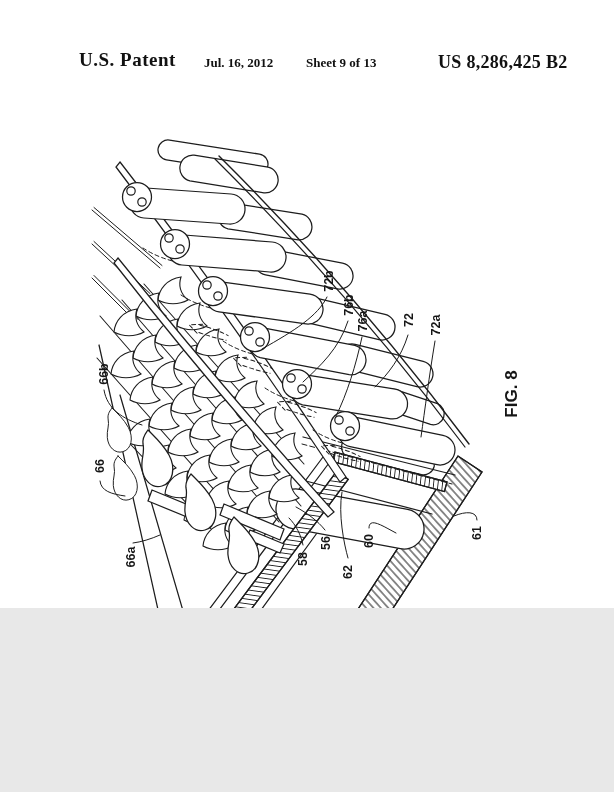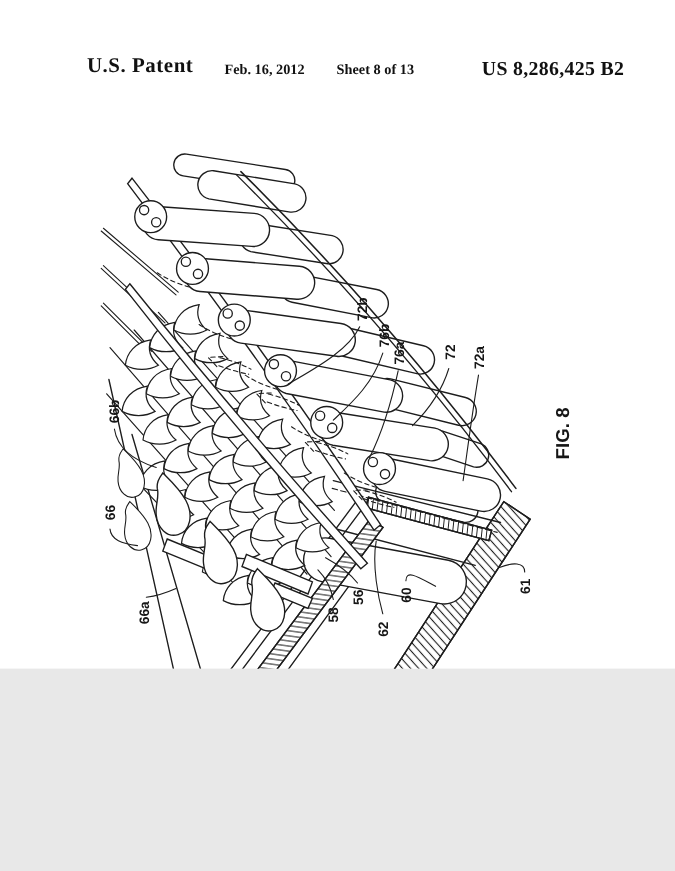--- a/index.html
+++ b/index.html
@@ -17,22 +17,22 @@
   .fig-label{
     font-family:"Liberation Sans",sans-serif;
     font-weight:bold;fill:#161616;
   }
 </style>
 </head>
 <body>
 
 <div class="page">
   <div class="hdr h-title">U.S. Patent</div>
-  <div class="hdr h-date">Feb. 16, 2012</div>
-  <div class="hdr h-sheet">Sheet 8 of 13</div>
+  <div class="hdr h-date">Jul. 16, 2012</div>
+  <div class="hdr h-sheet">Sheet 9 of 13</div>
   <div class="hdr h-patno">US 8,286,425 B2</div>
 
   <svg class="fig" width="614" height="792" viewBox="0 0 614 792">
     <defs>
       <pattern id="h58" width="4.6" height="4.6" patternUnits="userSpaceOnUse" patternTransform="rotate(8)">
         <path d="M0,2.3 H4.6" stroke="#1d1d1d" stroke-width="0.9"></path>
       </pattern>
       <pattern id="h42" width="5.5" height="5.5" patternUnits="userSpaceOnUse" patternTransform="rotate(48)">
         <path d="M0,2.75 H5.5" stroke="#1d1d1d" stroke-width="1"></path>
       </pattern>

